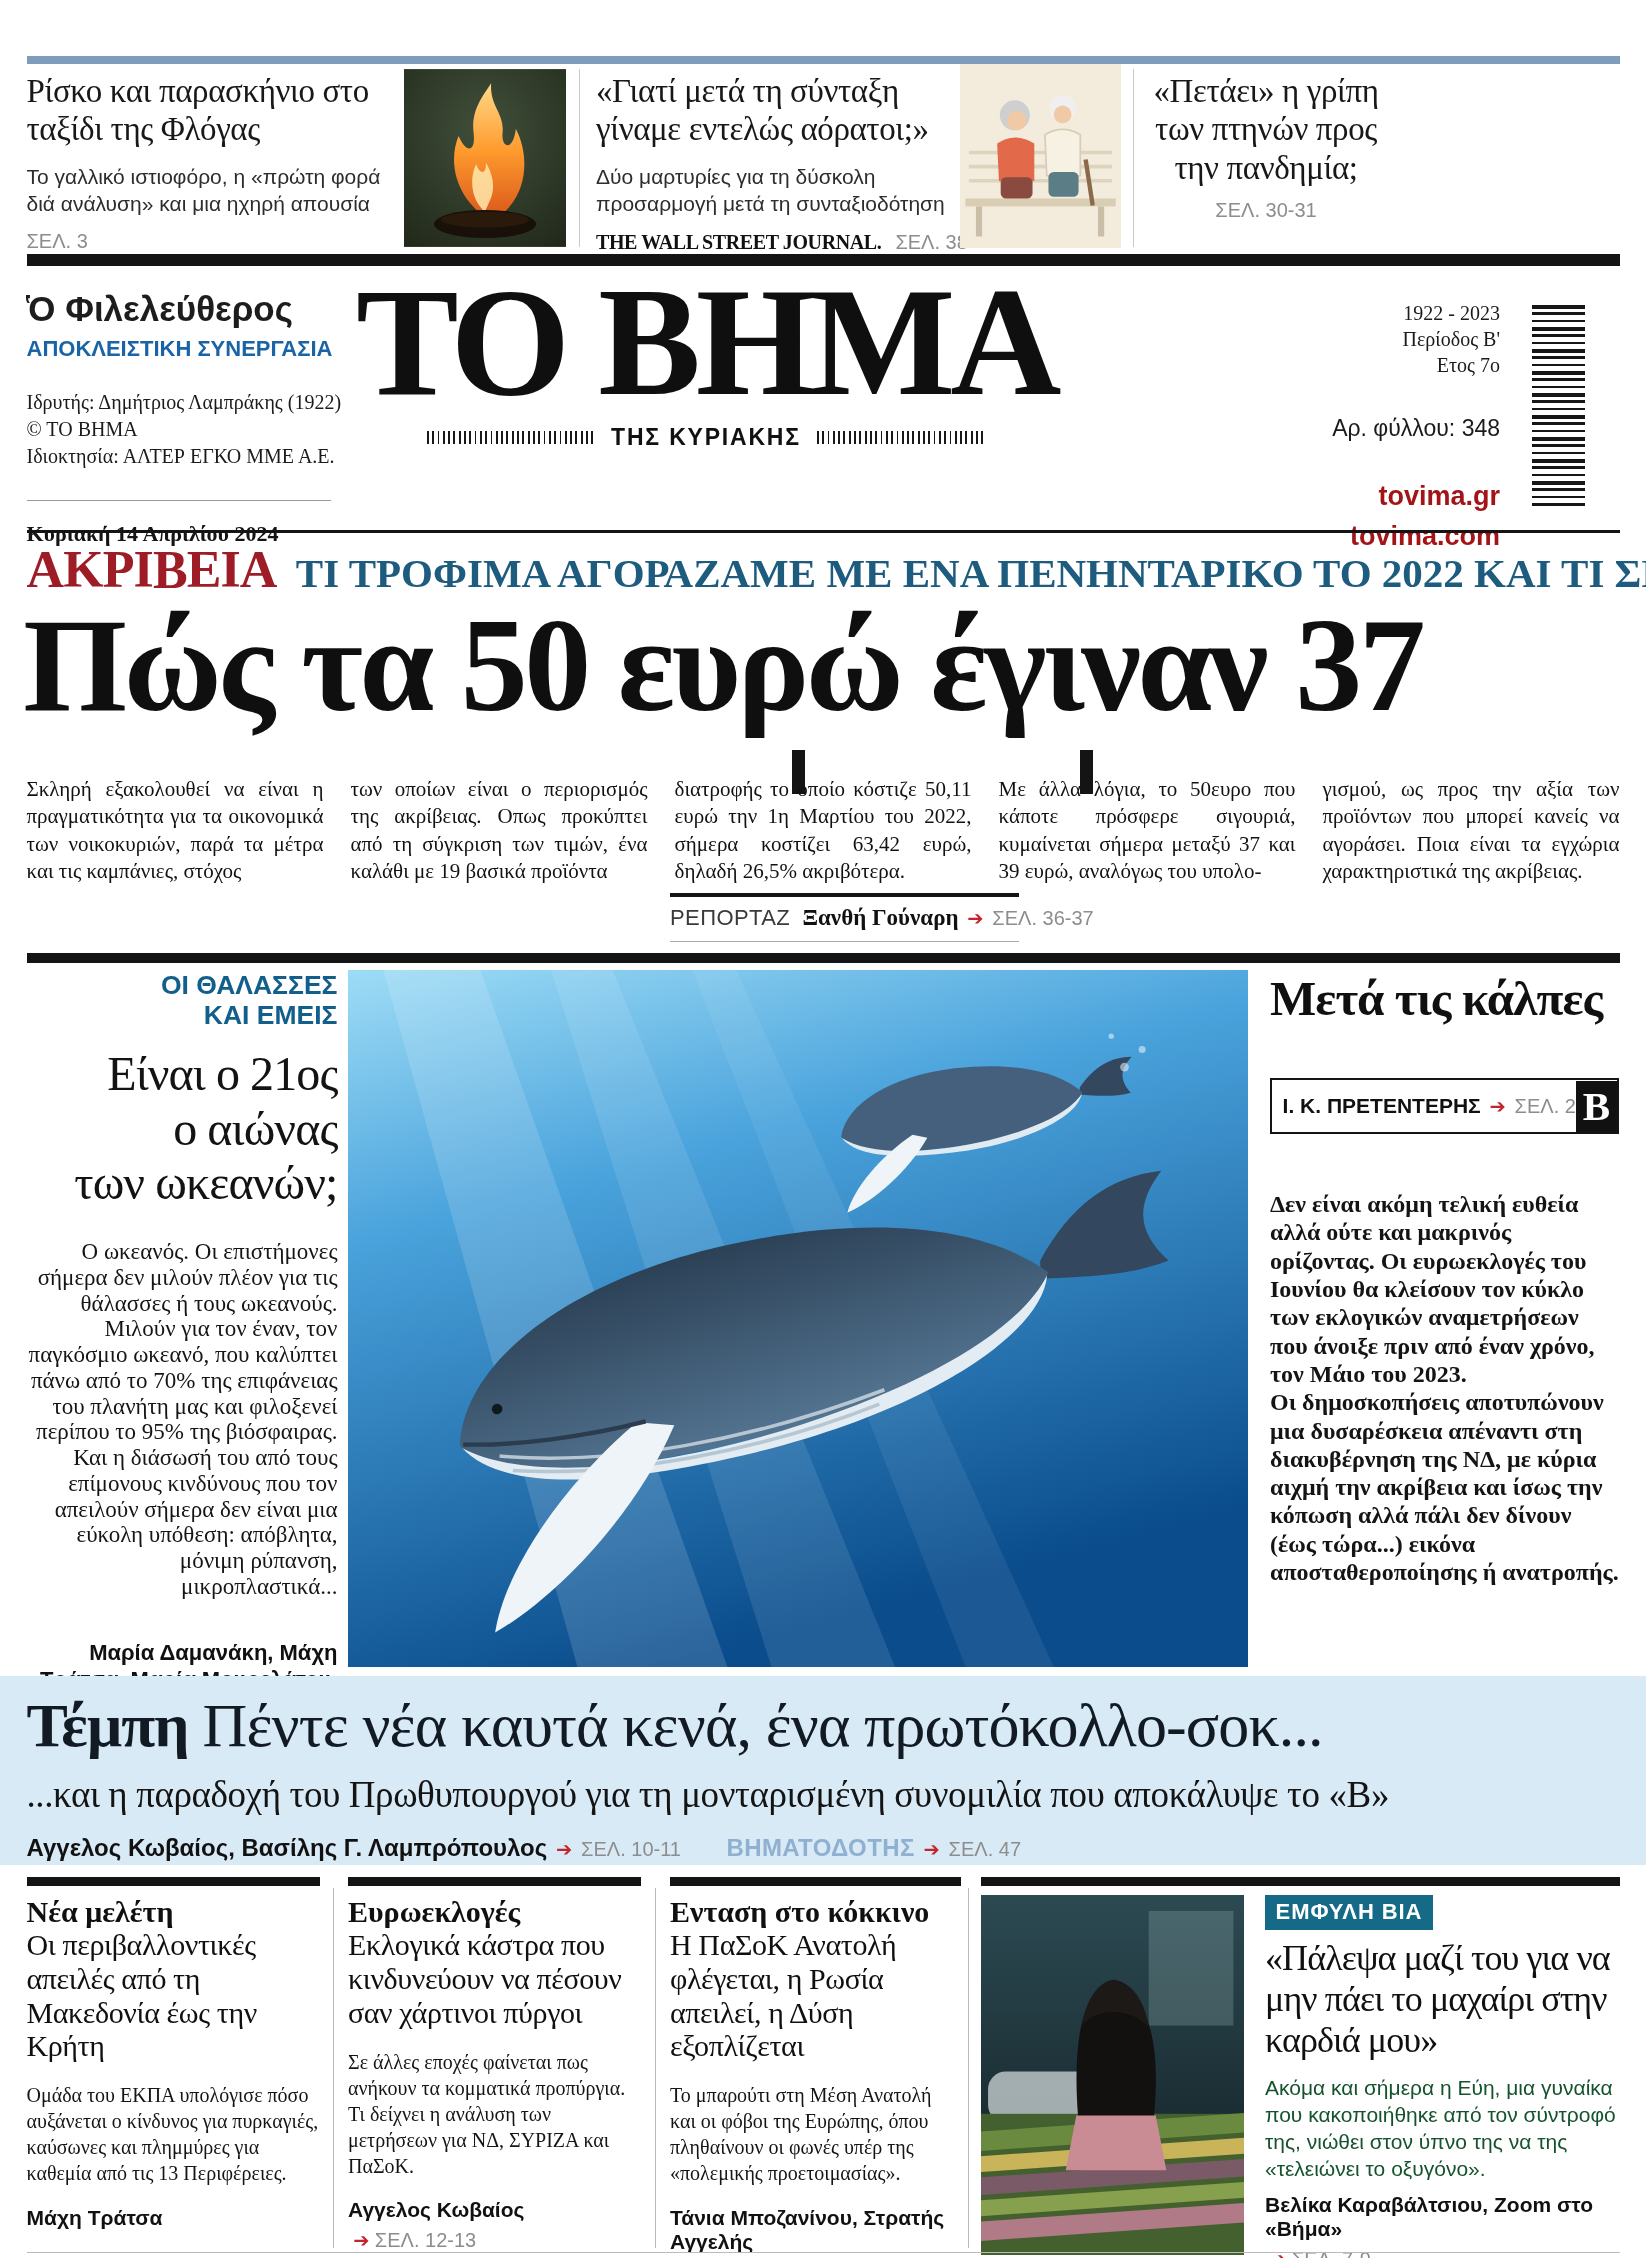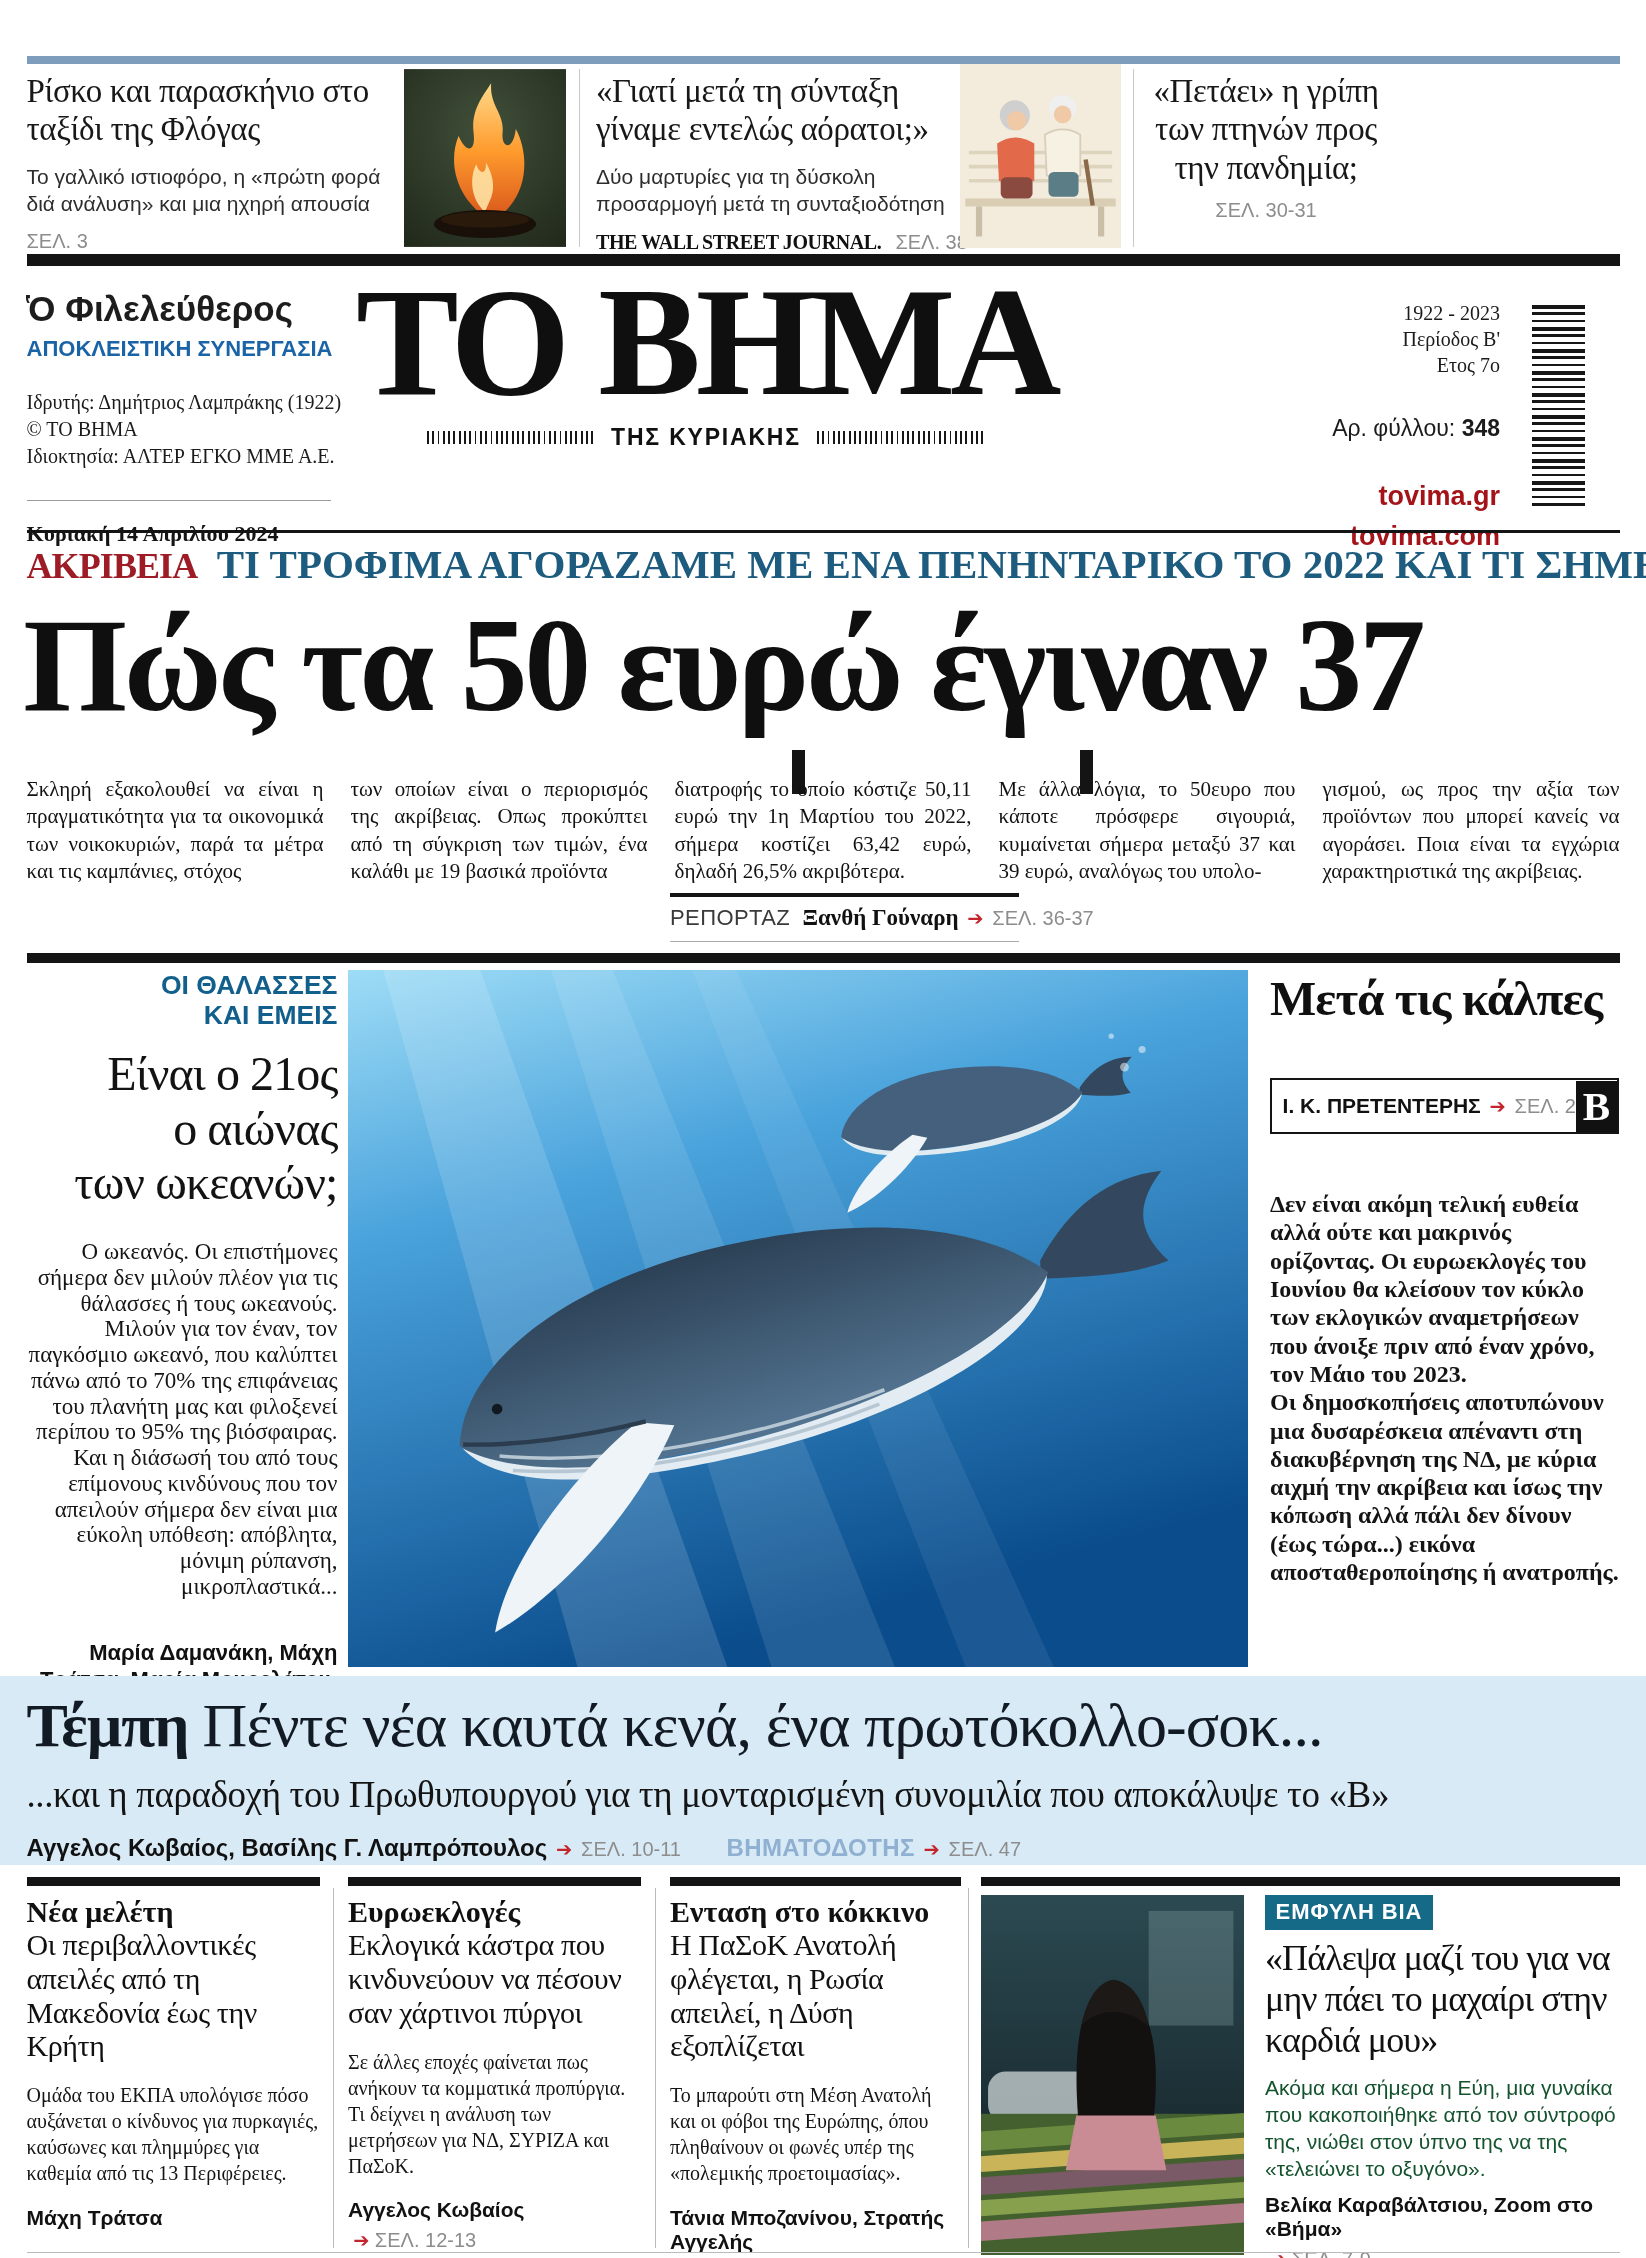--- a/index.html
+++ b/index.html
@@ -35,29 +35,29 @@
   .mh-div{width:304px;height:0.9px;background:#9a9a9a;margin-top:30px;}
   .mh-date{font-family:"Liberation Serif","DejaVu Serif",serif;font-weight:700;font-size:22px;margin-top:21px;}
   #mh-center{left:353px;top:265px;width:706px;text-align:center;}
   .paper-title{font-family:"Liberation Serif","DejaVu Serif",serif;font-weight:900;font-size:154px;line-height:1.0;letter-spacing:-5.3px;color:#0f0f0f;white-space:nowrap;}
   .subrow{margin-top:5.3px;display:flex;align-items:center;justify-content:center;gap:16px;}
   .stripe{width:168px;height:13.2px;background:repeating-linear-gradient(90deg,#181818 0 1.8px,transparent 1.8px 5.3px);}
   .paper-sub{font-family:"Liberation Sans","DejaVu Sans",sans-serif;font-weight:800;font-size:23px;letter-spacing:1.8px;color:#111;}
   #mh-right{left:1235px;top:300px;width:265px;text-align:right;}
   .mh-r-line{font-family:"Liberation Serif","DejaVu Serif",serif;font-size:20px;line-height:1.3;color:#1b1b1b;}
   .issue{margin-top:37px;font-family:"Liberation Sans","DejaVu Sans",sans-serif;font-size:23px;color:#1b1b1b;}
-  .issue b{font-weight:700;}
+  .issue b{font-weight:400;}
   .site{font-family:"Liberation Sans","DejaVu Sans",sans-serif;font-weight:700;font-size:27px;color:#a41318;margin-top:39px;}
   .site + .site{margin-top:8.8px;}
   #barcode{left:1532px;top:305px;width:53px;height:201px;background:repeating-linear-gradient(180deg,#161616 0 4.4px,#fff 4.4px 7px,#161616 7px 9.7px,#fff 9.7px 15px,#161616 15px 17px,#fff 17px 22px);}
   #mh-rule{left:26.5px;top:530px;width:1593px;height:2.6px;background:#141414;}
 
   
   #lead-kicker{left:26.5px;top:540px;width:1593px;white-space:nowrap;}
-  .lk1{font-family:"Liberation Serif","DejaVu Serif",serif;font-weight:900;font-size:36px;color:#9d1c26;letter-spacing:-0.9px;}
+  .lk1{font-family:"Liberation Serif","DejaVu Serif",serif;font-weight:900;font-size:52px;color:#9d1c26;letter-spacing:-0.9px;}
   .lk2{font-family:"Liberation Serif","DejaVu Serif",serif;font-weight:700;font-size:41px;color:#1d5c7e;margin-left:19.4px;}
   #lead-headline{left:23px;top:595px;width:1600px;font-family:"Liberation Serif","DejaVu Serif",serif;font-weight:700;font-size:134px;line-height:1.05;letter-spacing:-3.5px;color:#0f0f0f;white-space:nowrap;}
   .col-marker{position:absolute;top:750px;width:13.2px;height:44px;background:#141414;}
   #marker-1{left:792px;} #marker-2{left:1080px;}
   #lead-cols{left:26.5px;top:776px;width:1593px;display:flex;gap:27px;}
   .lead-col{flex:1;font-family:"Liberation Serif","DejaVu Serif",serif;font-size:21px;line-height:1.3;text-align:justify;color:#121212;}
   #report{left:670px;top:893px;width:349px;border-top:4.4px solid #141414;border-bottom:0.9px solid #aaa;padding:8px 0 9.7px 0;white-space:nowrap;}
   .rep-label{font-family:"Liberation Sans","DejaVu Sans",sans-serif;font-size:22px;color:#3a3a3a;letter-spacing:0.4px;}
   .rep-author{font-family:"Liberation Serif","DejaVu Serif",serif;font-weight:700;font-size:23px;margin-left:8.8px;color:#111;}
   .arrow{color:#c4252c;font-family:"DejaVu Sans",sans-serif;font-size:19.4px;margin:0 5.3px;}

